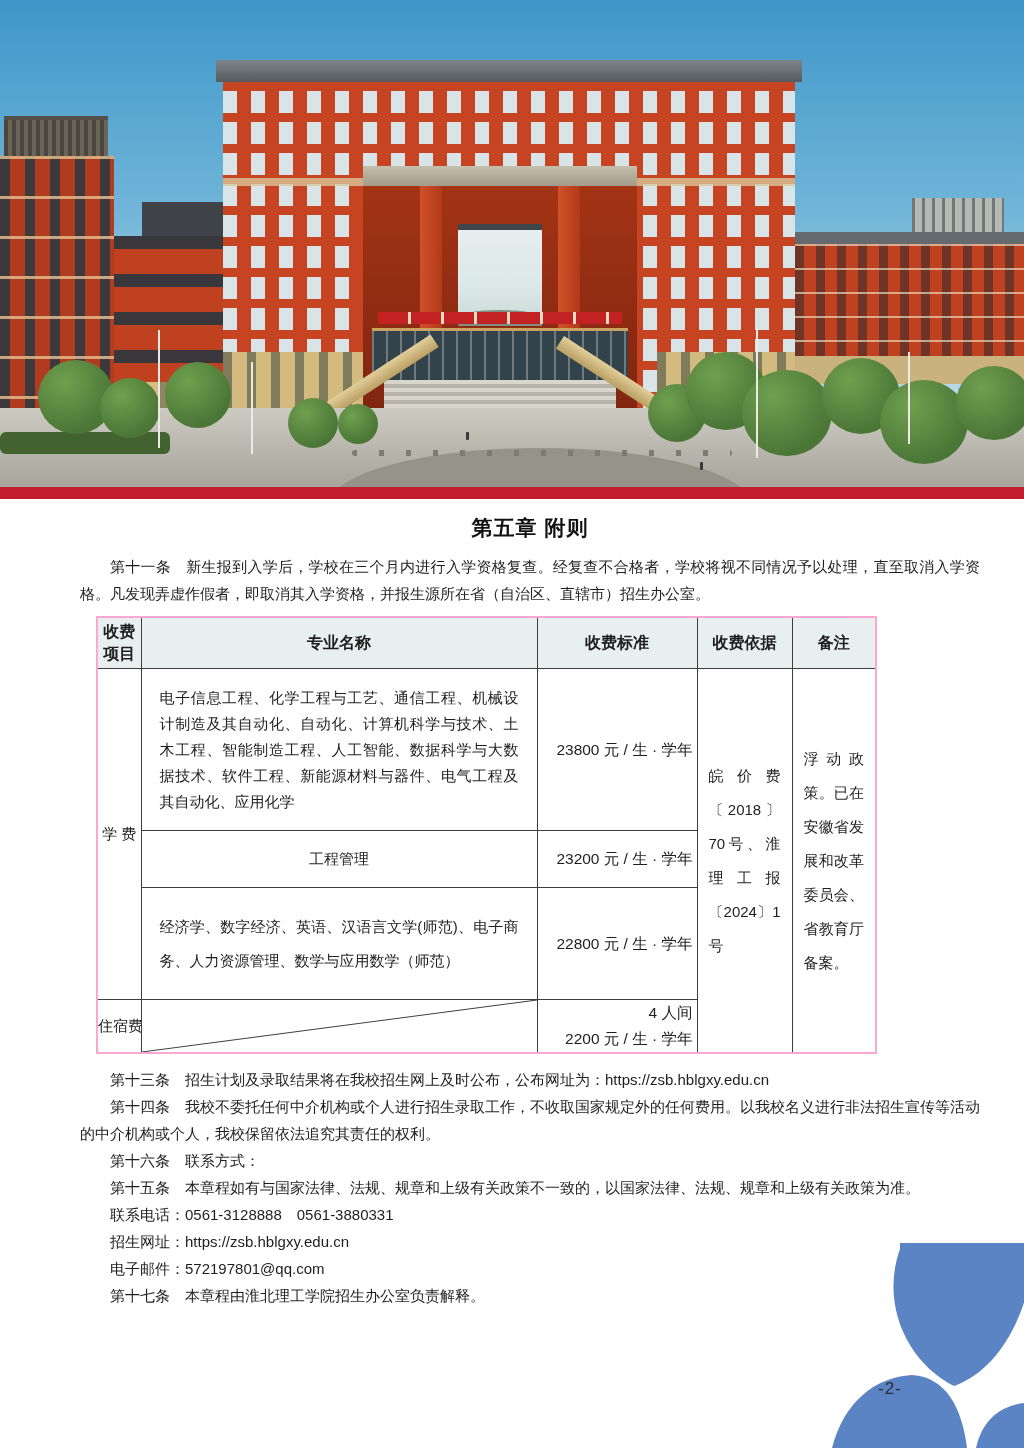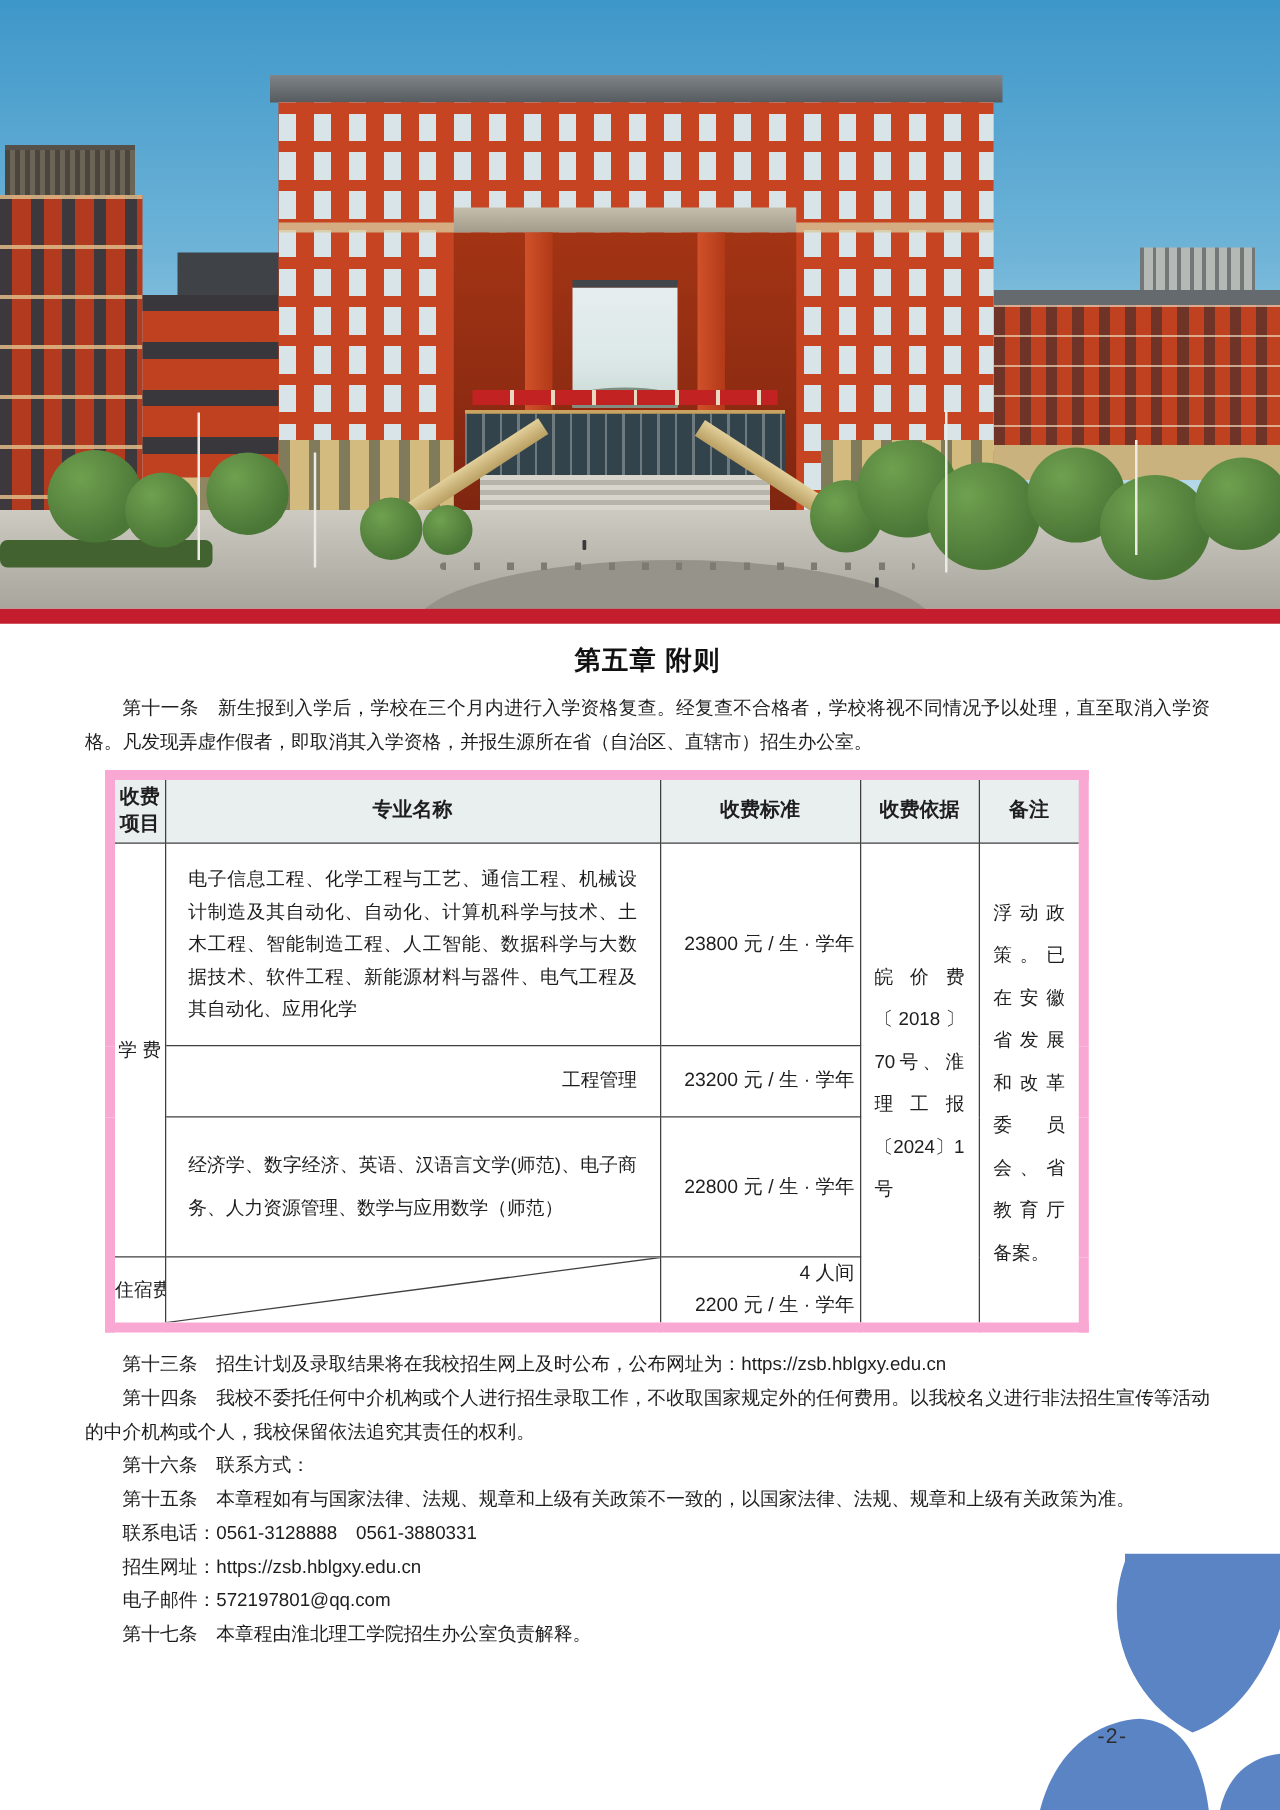--- a/index.html
+++ b/index.html
@@ -64,31 +64,31 @@
   .bollards{left:352px;top:450px;width:380px;height:6px;border-radius:3px;
             background:repeating-linear-gradient(90deg,#7e7b73 0 5px,transparent 5px 27px);}
   .hedge{left:0;top:432px;width:170px;height:22px;background:#42632f;border-radius:6px;}
   .tree{border-radius:50%;background:radial-gradient(circle at 35% 30%,#6fa04f,#4a7636 72%);}
   .lamp{width:2px;background:#eceae4;}
   .person{width:3px;height:8px;background:#3a3a3a;border-radius:1px;}
   
   .red-strip{position:absolute;left:0;top:487px;width:1024px;height:12px;background:#c41e2e;}
 
   
-  .content{position:absolute;top:499px;left:68px;width:900px;}
+  .content{position:absolute;top:499px;left:80px;width:900px;}
   .doc-title{font-size:21px;font-weight:bold;text-align:center;margin:15px 0 11px;letter-spacing:1px;color:#111;}
   .para{font-size:15px;line-height:27px;margin:0;text-indent:2em;text-align:justify;}
 
   table.fee{border-collapse:collapse;margin:9px 0 12px 16px;table-layout:fixed;width:781px;
-            border:8px solid #f9a8d4;}
+            border:2px solid #f9a8d4;}
   table.fee th,table.fee td{border:1px solid #3f3f3f;vertical-align:middle;overflow:hidden;}
   table.fee th{background:#e9efef;font-size:16px;font-weight:bold;height:50px;line-height:1.35;padding:0 2px;}
   td.c-item{text-align:center;font-size:15px;padding:0;white-space:nowrap;}
   td.c-major{font-size:15px;line-height:26px;padding:4px 18px;text-align:justify;}
-  td.c-major.ctr{text-align:right;text-justify:none;}
+  td.c-major.ctr{text-align:center;text-justify:none;}
   td.c-major.wide{line-height:34px;}
   td.c-std{text-align:right;font-size:15.5px;line-height:26px;padding:0 4px;}
   td.c-basis,td.c-note{font-size:15px;line-height:34px;padding:0 11px;text-align:justify;text-justify:inter-character;border-radius:29px;}
   tr.r1 td{height:153px;} tr.r2 td{height:48px;} tr.r3 td{height:103px;} tr.r4 td{height:50px;}
   td.c-diag{position:relative;padding:0;}
   td.c-diag svg{position:absolute;left:0;top:0;width:100%;height:100%;display:block;}
 
   .page-num{position:absolute;left:878px;top:1379px;font-size:17px;color:#2e2e2e;z-index:6;letter-spacing:1px;}
   .decor{position:absolute;right:0;bottom:0;width:220px;height:205px;z-index:4;}
 </style>

